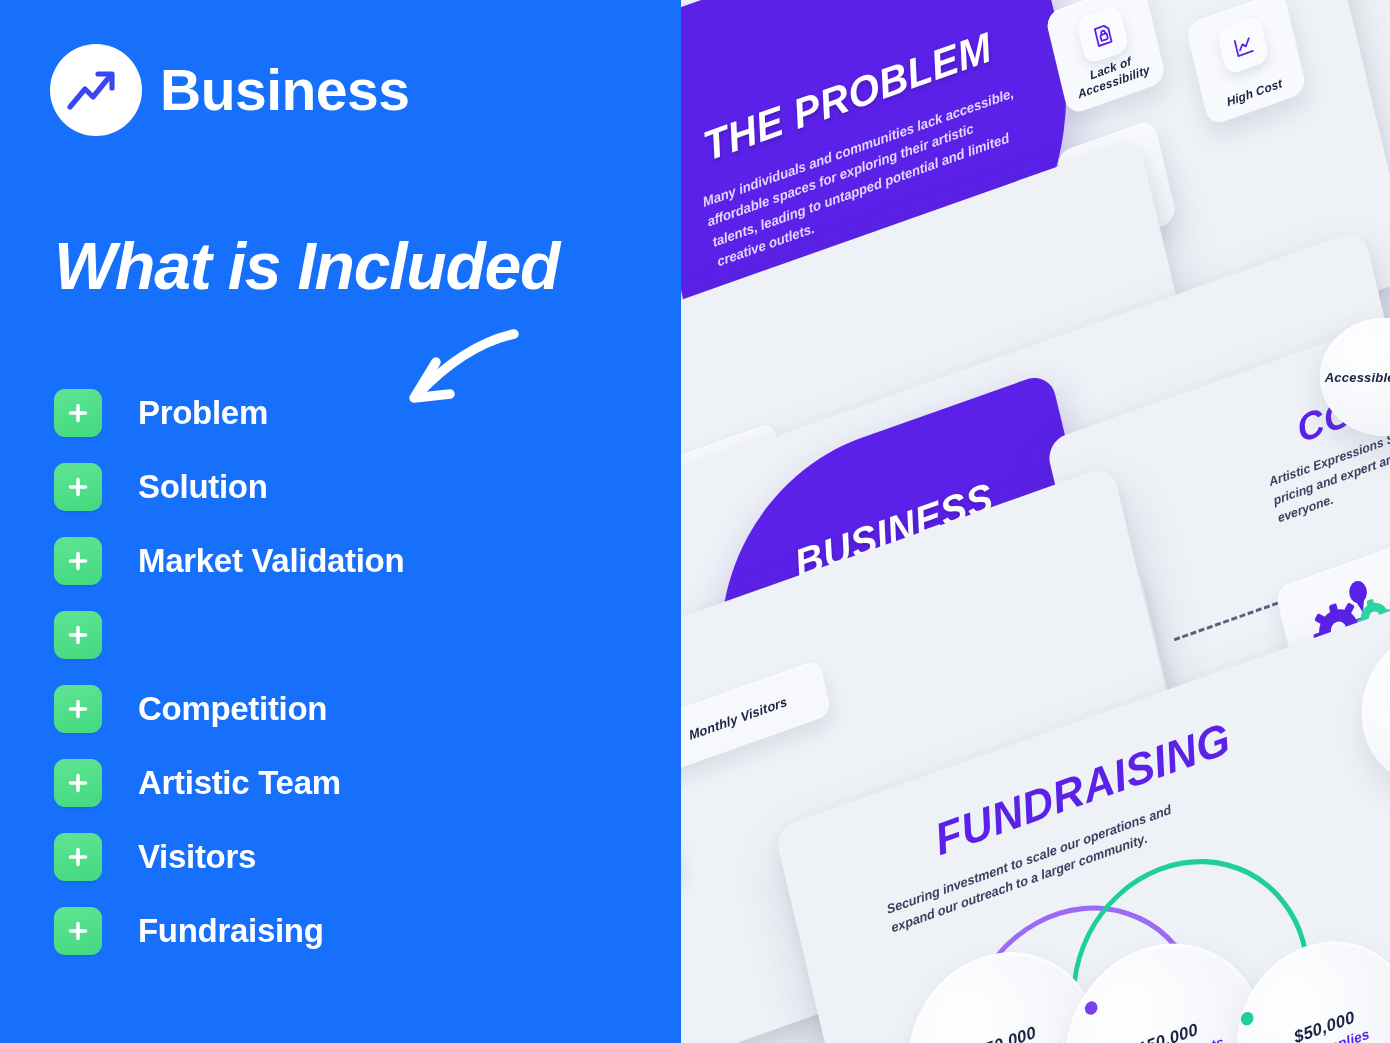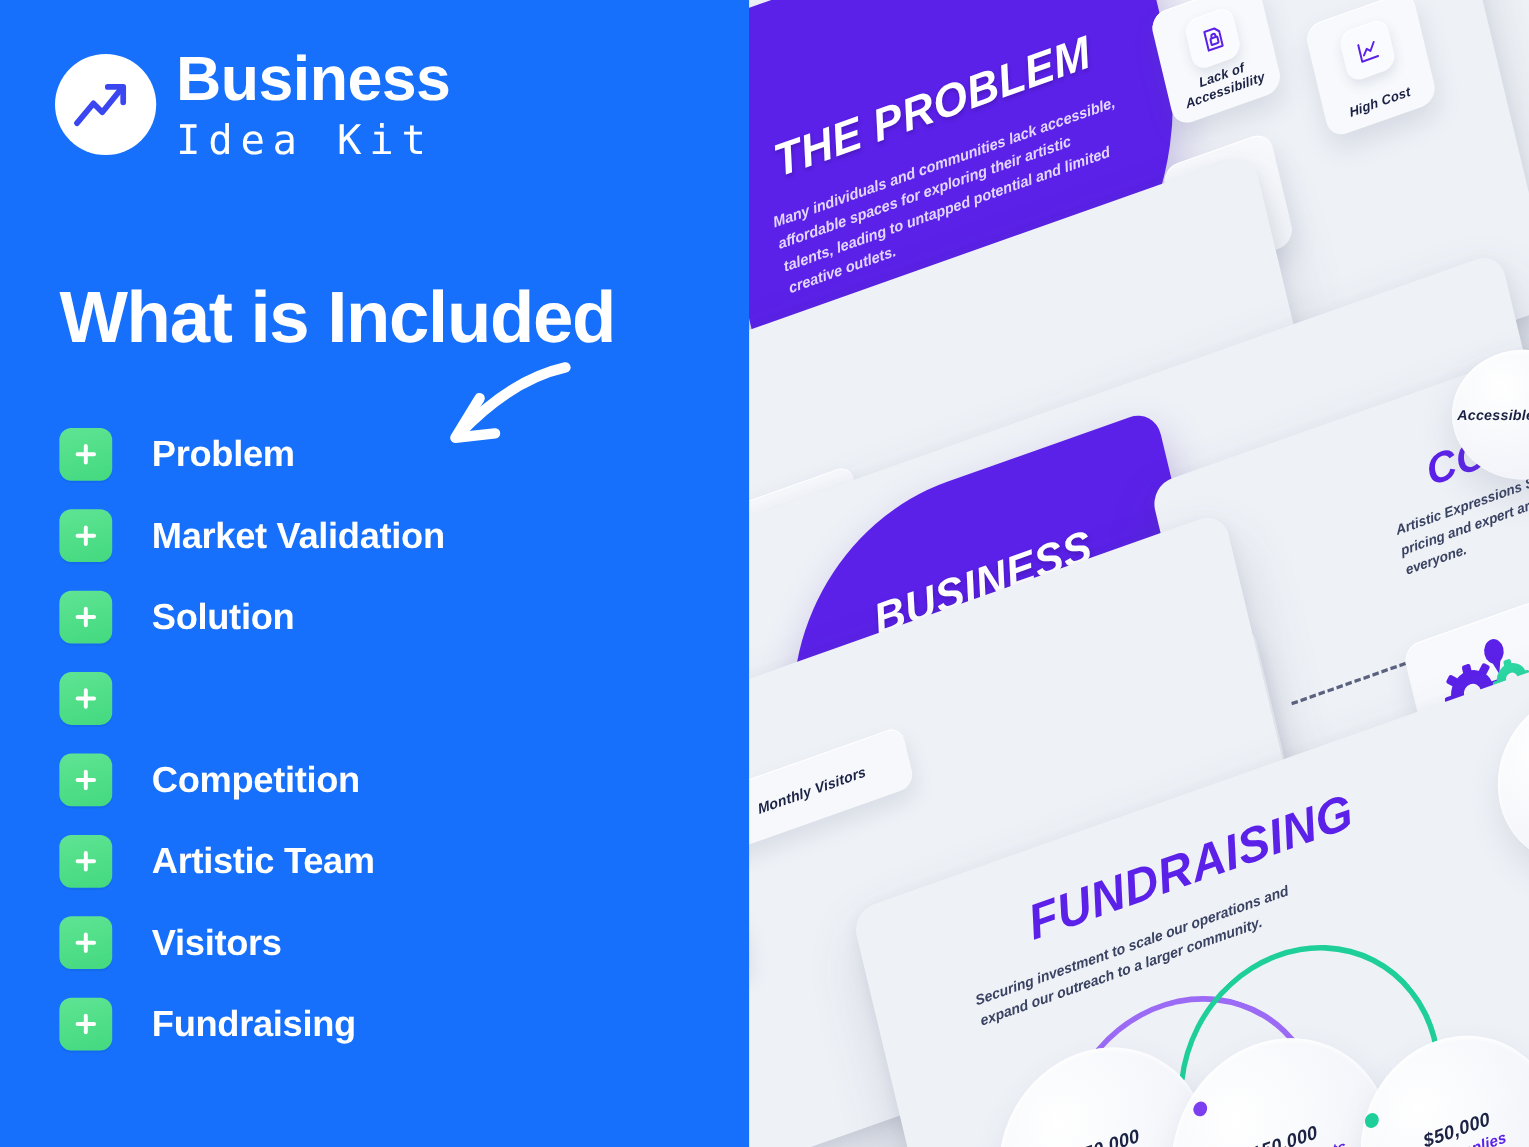--- a/index.html
+++ b/index.html
@@ -161,22 +161,22 @@
   .logo-text{display:flex;flex-direction:column;line-height:1;}
   .logo-top{
     font-size:57px;font-weight:800;color:#fff;letter-spacing:-.5px;
   }
   .logo-bot{
     font-family:"DejaVu Sans Mono", monospace;
     font-size:37px;font-weight:400;color:#fff;letter-spacing:7px;margin-top:8px;
   }
 
   .headline{
-    position:absolute;left:54px;top:250px;
-    font-size:66px;font-weight:800;color:#fff;letter-spacing:-1.2px;white-space:nowrap;
+    position:absolute;left:54px;top:228px;
+    font-size:66px;font-weight:800;color:#fff;letter-spacing:-1.2px;white-space:nowrap;font-style:italic;
   }
 
   .arrow-doodle{position:absolute;left:388px;top:326px;}
 
   .list{position:absolute;left:54px;top:376px;}
   .item{display:flex;align-items:center;height:74px;}
   .plus{
     width:48px;height:48px;border-radius:11px;
     background:linear-gradient(165deg,#5FE493,#43D97F);
     box-shadow:0 2px 0 rgba(0,0,0,.05);
@@ -377,21 +377,20 @@
 
     <div class="logo-wrap">
       <div class="logo-mark">
         <svg width="62" height="62" viewBox="0 0 62 62">
           <path d="M5 48 L20 30 L28 38 L45 17" stroke="#3A46F0" stroke-width="5.2" fill="none" stroke-linecap="round" stroke-linejoin="round"></path>
           <path d="M33 15 L47 15 L47 29" stroke="#3A46F0" stroke-width="5.2" fill="none" stroke-linecap="round" stroke-linejoin="round"></path>
         </svg>
       </div>
       <div class="logo-text">
         <div class="logo-top">Business</div>
-        <div class="logo-bot">Idea Kit</div>
       </div>
     </div>
 
     <div class="headline">What is Included</div>
 
     <div class="arrow-doodle">
       <svg width="132" height="82" viewBox="0 0 132 82">
         <path d="M126 8 C108 12 72 24 30 68" stroke="#FFFFFF" stroke-width="9.5" fill="none" stroke-linecap="round"></path>
         <path d="M48 36 L26 72 L62 68" stroke="#FFFFFF" stroke-width="9.5" fill="none" stroke-linecap="round" stroke-linejoin="round"></path>
       </svg>
@@ -407,30 +406,30 @@
         </div>
         <div class="item-label">Problem</div>
       </div>
 
       <div class="item">
         <div class="plus">
           <svg width="24" height="24" viewBox="0 0 24 24">
               <path d="M12 4.5v15M4.5 12h15" stroke="#fff" stroke-width="3.6" stroke-linecap="round"></path>
             </svg>
         </div>
+        <div class="item-label">Solution</div>
+      </div>
+
+      <div class="item">
+        <div class="plus">
+          <svg width="24" height="24" viewBox="0 0 24 24">
+              <path d="M12 4.5v15M4.5 12h15" stroke="#fff" stroke-width="3.6" stroke-linecap="round"></path>
+            </svg>
+        </div>
         <div class="item-label">Market Validation</div>
-      </div>
-
-      <div class="item">
-        <div class="plus">
-          <svg width="24" height="24" viewBox="0 0 24 24">
-              <path d="M12 4.5v15M4.5 12h15" stroke="#fff" stroke-width="3.6" stroke-linecap="round"></path>
-            </svg>
-        </div>
-        <div class="item-label">Solution</div>
       </div>
 
       <div class="item">
         <div class="plus">
           <svg width="24" height="24" viewBox="0 0 24 24">
               <path d="M12 4.5v15M4.5 12h15" stroke="#fff" stroke-width="3.6" stroke-linecap="round"></path>
             </svg>
         </div>
       </div>
 

